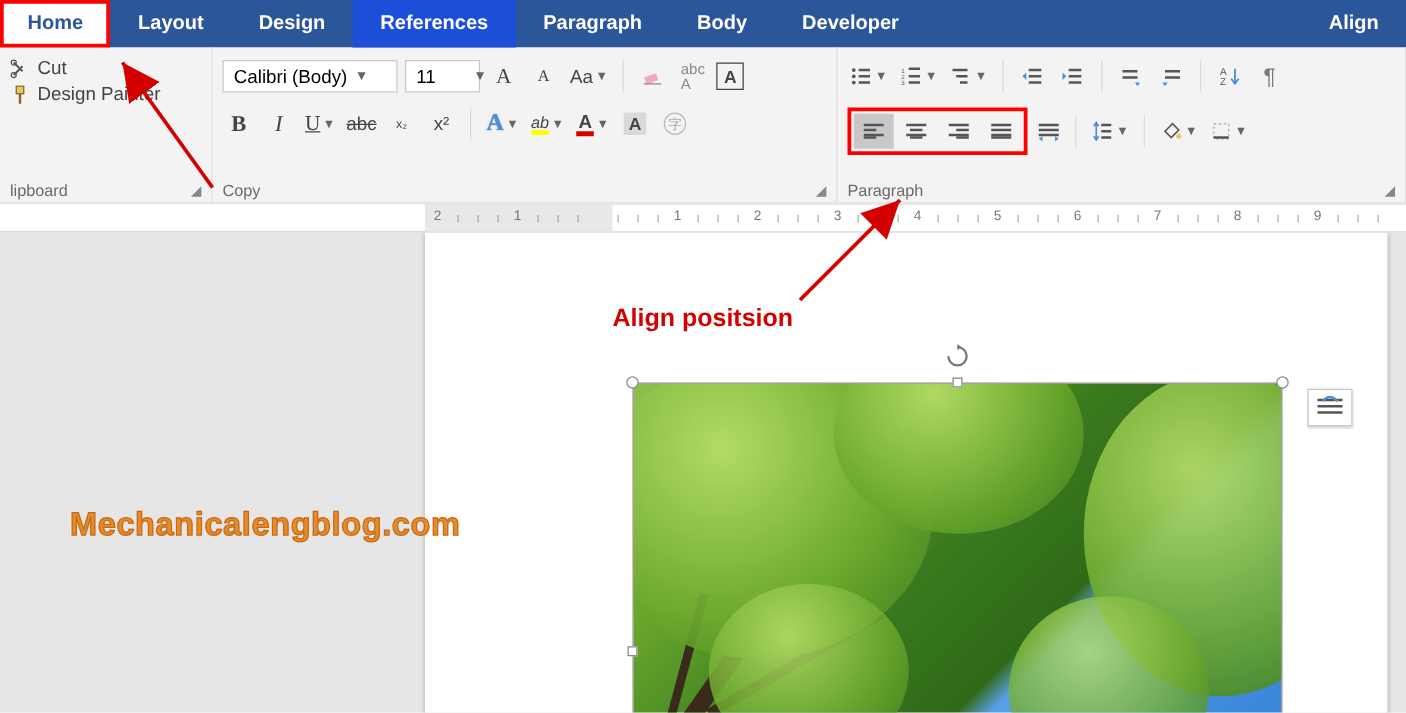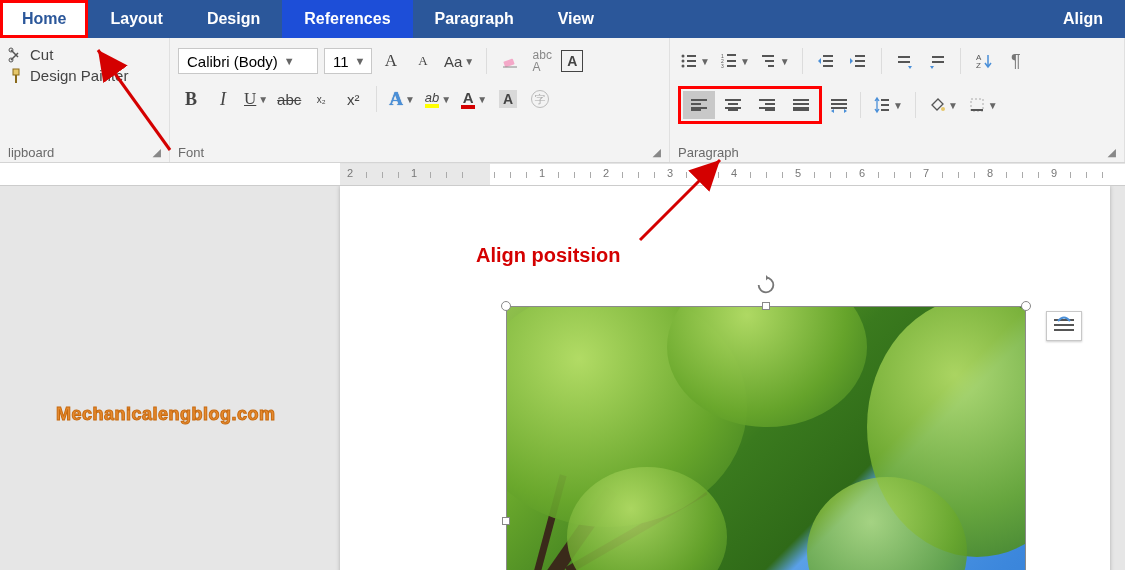--- a/index.html
+++ b/index.html
@@ -92,21 +92,21 @@
     border: 1px solid #c8c8c8;
     height: 26px;
     display: flex;
     align-items: center;
     padding: 0 4px 0 8px;
     font-size: 15px;
     cursor: pointer;
   }
   .combo .caret { margin-left: 6px; color:#666; font-size:11px;}
   .font-name { width: 140px; }
-  .font-size { width: 48px; }
+  .font-size { width: 60px; gap: 24px; }
   .ico-btn {
     width: 26px; height: 26px;
     display:inline-flex; align-items:center; justify-content:center;
     cursor:pointer;
     color:#444;
   }
   .ico-btn svg { width: 18px; height: 18px; }
   .btn-wide { width: auto; padding: 0 2px; gap:0; display:inline-flex; align-items:center;}
   .btn-wide .caret { font-size:10px; color:#666; margin-left:2px;}
   .sep { width:1px; height:26px; background:#dcdcdc; margin:0 4px;}
@@ -223,36 +223,37 @@
   
   .annotation-label {
     position:absolute;
     color:#d40000;
     font-weight:bold;
     font-size:20px;
   }
   .watermark {
     position:absolute;
     font-weight:bold;
-    font-size:18px;
+    font-size:26px;
     color:#e68a2e;
     -webkit-text-stroke: 1px #c76a10;
     letter-spacing:.5px;
   }
 </style>
 </head>
 <body>
 
 <div class="tabs">
   <div class="tab active-hl">Home</div>
   <div class="tab">Layout</div>
   <div class="tab">Design</div>
   <div class="tab active-ref">References</div>
   <div class="tab">Paragraph</div>
-  <div class="tab">View</div>
+  <div class="tab">Body</div>
+  <div class="tab">Developer</div>
   <div class="tab" style="margin-left:auto">Align</div>
 </div>
 
 <div class="ribbon">
 
   <div class="group" style="width:170px">
     <div class="group-body">
       <div class="clipboard-list">
         <div class="clip-item">
           <span class="clip-icon">
@@ -343,21 +344,21 @@
         </span>
         <span class="ico-btn">
             <span class="charshade">A</span>
           </span>
         <span class="ico-btn" style="color:#aaa;">
           <span style="border:1px solid #bbb;border-radius:50%;width:18px;height:18px;display:inline-flex;align-items:center;justify-content:center;font-size:11px">字</span>
         </span>
       </div>
     </div>
     <div class="group-label">
-      <span>Font</span>
+      <span>Copy</span>
       <span class="dialog-launcher">◢</span>
     </div>
   </div>
 
   <div class="group" style="flex:1">
     <div class="group-body para-rows">
       <div class="row">
         <span class="ico-btn btn-wide">
           <svg viewBox="0 0 18 18">
               <circle cx="3" cy="4" r="1.5" fill="#555"></circle>
@@ -587,21 +588,21 @@
 
   <div class="layout-opts" style="left:1046px;top:125px">
     <svg viewBox="0 0 24 20" width="24" height="20">
       <rect x="2" y="3" width="20" height="2" fill="#555"></rect>
       <rect x="2" y="8" width="20" height="2" fill="#555"></rect>
       <rect x="2" y="13" width="20" height="2" fill="#555"></rect>
       <path d="M6 5 Q12 -2 18 5" fill="none" stroke="#4a8fd8" stroke-width="2"></path>
     </svg>
   </div>
 
-  <div class="annotation-label" style="left:476px;top:58px">Align positsion</div>
+  <div class="annotation-label" style="left:490px;top:58px">Align positsion</div>
   <div class="watermark" style="left:56px;top:218px">Mechanicalengblog.com</div>
 </div>
 
 <svg style="position:absolute;left:0;top:0;width:1125px;height:570px;pointer-events:none">
   <defs>
     <marker id="ah" markerWidth="12" markerHeight="12" refX="10" refY="5" orient="auto">
       <path d="M0 0 L10 5 L0 10 Z" fill="#d40000"></path>
     </marker>
   </defs>
   <line x1="170" y1="150" x2="98" y2="50" stroke="#d40000" stroke-width="3" marker-end="url(#ah)"></line>

